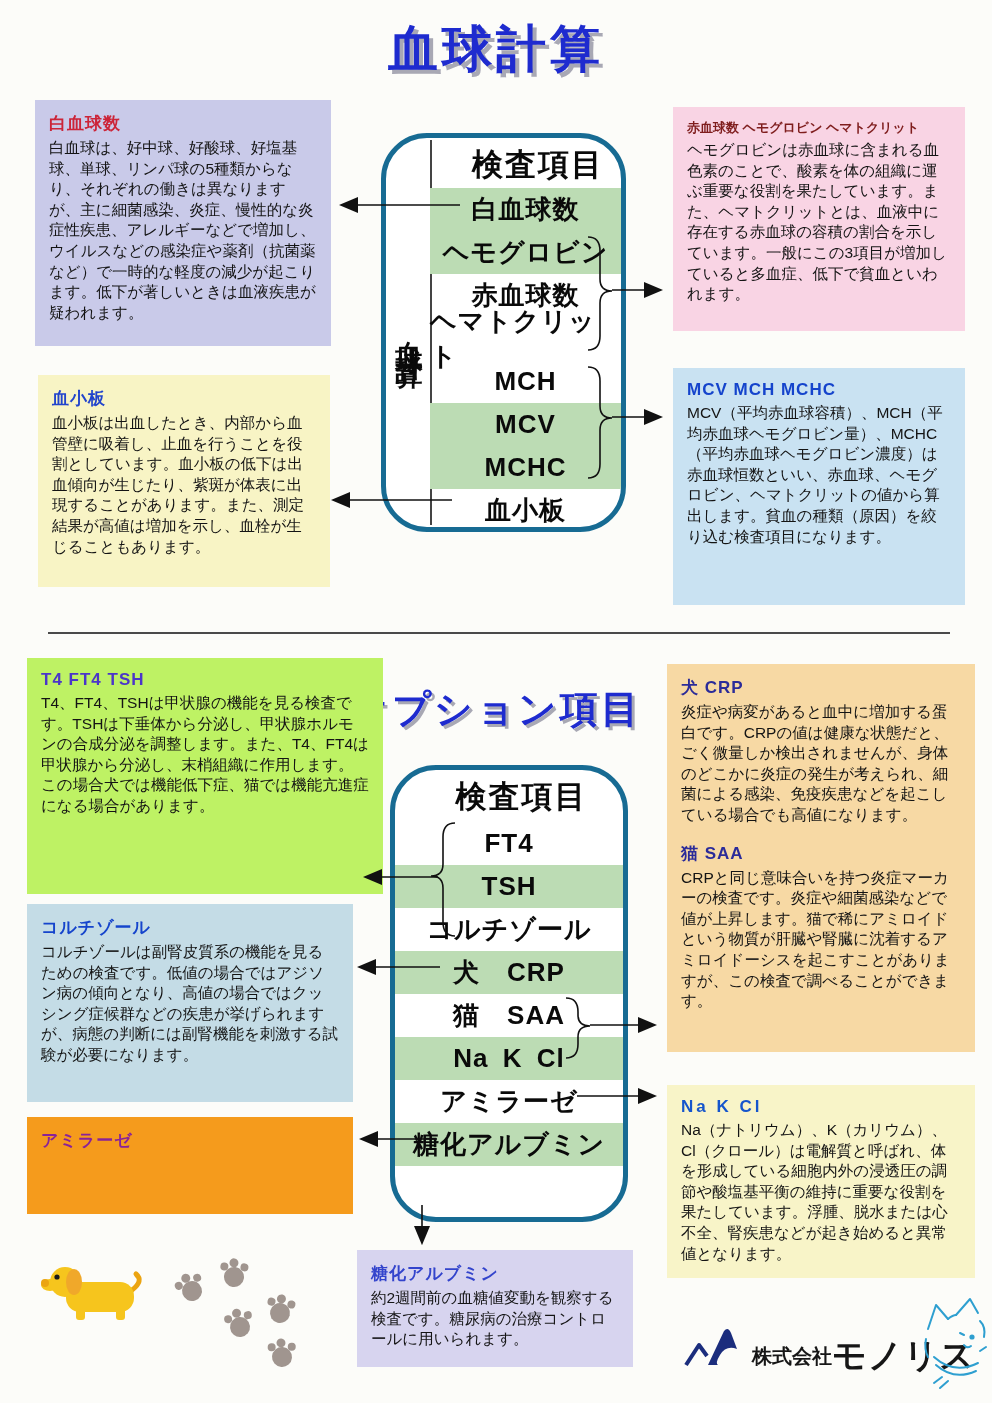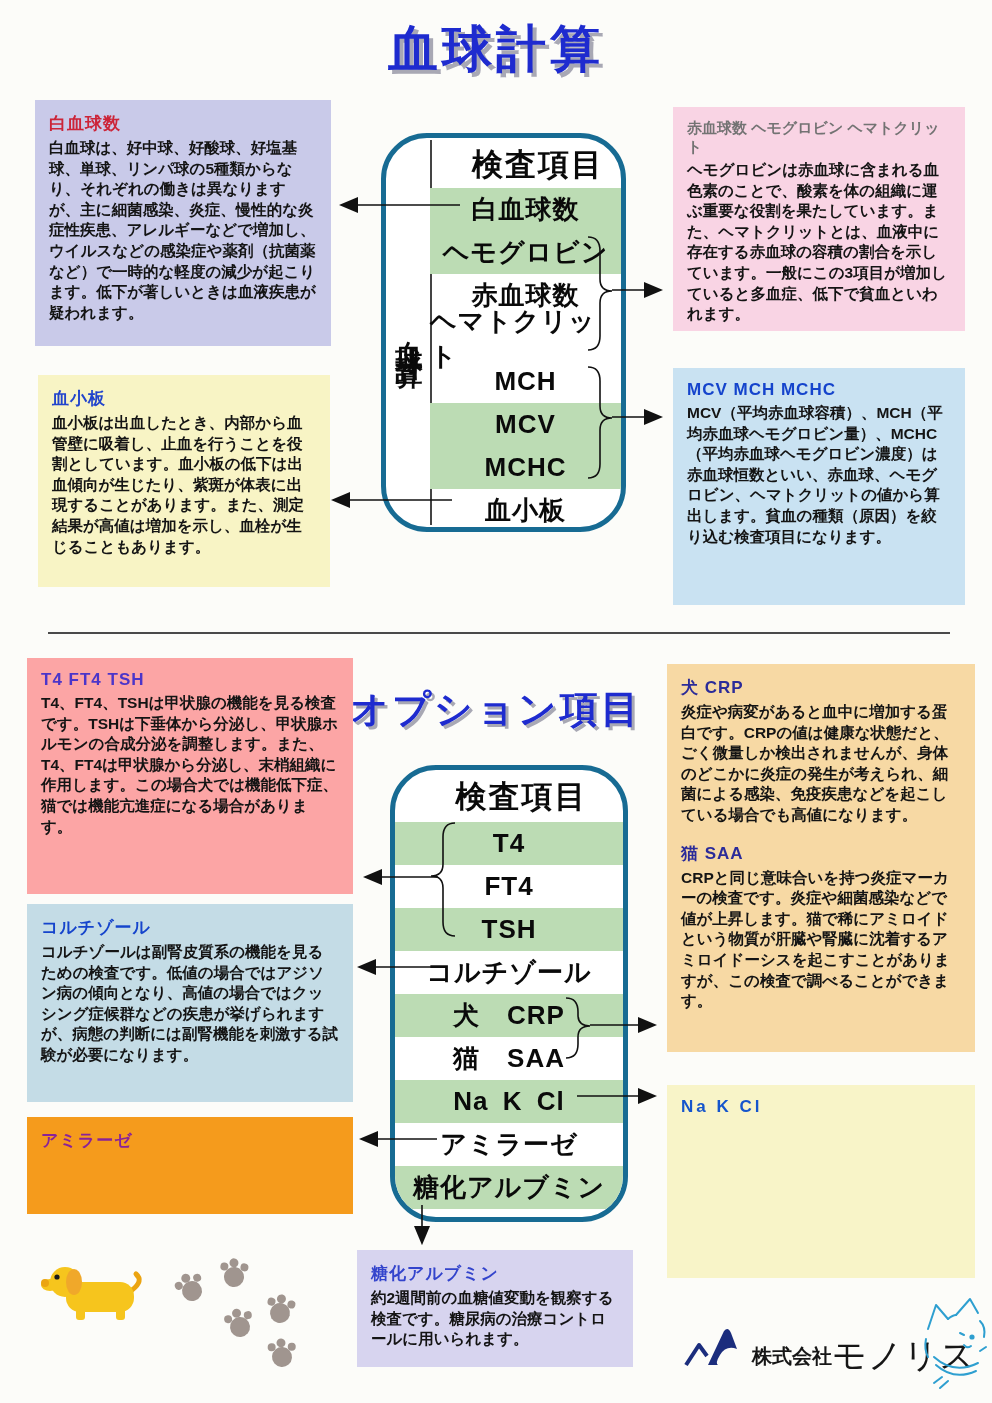--- a/index.html
+++ b/index.html
@@ -9,30 +9,30 @@
   .main-title{position:absolute;top:16px;left:0;width:100%;margin:0;text-align:center;
       font-size:50px;font-weight:900;color:#1e2bcf;letter-spacing:4px;
       text-shadow:4px 4px 0 #a8a8b4;}
   .option-title{position:absolute;top:684px;left:0;width:100%;margin:0;text-align:center;
       font-size:38px;font-weight:900;color:#1e2bcf;letter-spacing:3px;
       text-shadow:3px 3px 0 #a8a8b4;}
   .divider{position:absolute;top:632px;left:48px;width:902px;height:2px;background:#4a4a4a;}
   
   .box{position:absolute;padding:12px 14px 10px;box-sizing:border-box;}
   .box h2{margin:0 0 3px;font-size:17px;font-weight:bold;letter-spacing:1px;}
-  .box p{margin:0;font-size:15.5px;line-height:1.33;font-weight:bold;color:#141414;}
+  .box p{margin:0;font-size:15.5px;line-height:1.33;font-weight:normal;color:#141414;}
   .box-wbc{left:35px;top:100px;width:296px;height:246px;background:#c9cae9;}
   .box-wbc h2{color:#cc2438;}
   .box-rbc{left:673px;top:107px;width:292px;height:224px;background:#f9d4e4;}
-  .box-rbc h2{color:#737373;font-size:15px;letter-spacing:0;}
+  .box-rbc h2{color:#7f1d1d;font-size:13px;letter-spacing:0;}
   .box-mcv{left:673px;top:368px;width:292px;height:237px;background:#c9e2f2;}
   .box-mcv h2{color:#1544cc;}
   .box-plt{left:38px;top:375px;width:292px;height:212px;background:#f8f4c5;}
   .box-plt h2{color:#2244cc;}
-  .box-t4{left:27px;top:658px;width:326px;height:236px;background:#fca5a5;}
+  .box-t4{left:27px;top:658px;width:356px;height:236px;background:#bef264;}
   .box-t4 h2{color:#4b35c9;}
   .box-cortisol{left:27px;top:904px;width:326px;height:198px;background:#c4dce6;}
   .box-cortisol h2{color:#1544cc;}
   .box-amylase{left:27px;top:1117px;width:326px;height:97px;background:#f59b1c;}
   .box-amylase h2{color:#8a2299;}
   .box-crp{left:667px;top:664px;width:308px;height:388px;background:#f7d9a4;}
   .box-crp h2{color:#2b2b99;}
   .box-crp .sub{margin-top:16px;}
   .box-nakcl{left:667px;top:1085px;width:308px;height:193px;background:#f8f4c8;}
   .box-nakcl h2{color:#1555cc;letter-spacing:3px;}
@@ -59,21 +59,21 @@
   .panel2 .row{word-spacing:6px;}
   .row.green{background:#bcdcb4;}
   
   .overlay{position:absolute;left:0;top:0;width:992px;height:1403px;pointer-events:none;}
   
   .dog{position:absolute;left:40px;top:1262px;}
   .paws{position:absolute;left:170px;top:1255px;}
   .logo{position:absolute;left:680px;top:1295px;width:312px;height:105px;}
   .logo-text{position:absolute;left:72px;top:38px;white-space:nowrap;}
   .logo-prefix{font-size:20px;font-weight:900;color:#161616;vertical-align:4px;margin-top:24px;}
-  .logo-name{font-size:34px;font-weight:400;color:#161616;letter-spacing:1px;}
+  .logo-name{font-size:34px;font-weight:700;color:#161616;letter-spacing:1px;}
   .logo-mark{position:absolute;left:0;top:28px;}
   .logo-cat{position:absolute;left:240px;top:0;}
 </style>
 </head>
 <body>
 
 <div class="page">
 
   <h1 class="main-title">血球計算</h1>
 
@@ -133,31 +133,31 @@
 
   <section class="box box-crp">
     <h2>犬 CRP</h2>
     <p>炎症や病変があると血中に増加する蛋白です。CRPの値は健康な状態だと、ごく微量しか検出されませんが、身体のどこかに炎症の発生が考えられ、細菌による感染、免疫疾患などを起こしている場合でも高値になります。</p>
     <h2 class="sub">猫 SAA</h2>
     <p>CRPと同じ意味合いを持つ炎症マーカーの検査です。炎症や細菌感染などで値が上昇します。猫で稀にアミロイドという物質が肝臓や腎臓に沈着するアミロイドーシスを起こすことがありますが、この検査で調べることができます。</p>
   </section>
 
   <section class="box box-nakcl">
     <h2>Na K Cl</h2>
+    <p>Na（ナトリウム）、K（カリウム）、Cl（クロール）は電解質と呼ばれ、体を形成している細胞内外の浸透圧の調節や酸塩基平衡の維持に重要な役割を果たしています。浮腫、脱水または心不全、腎疾患などが起き始めると異常値となります。</p>
   </section>
 
   <section class="box box-ga">
     <h2>糖化アルブミン</h2>
     <p>約2週間前の血糖値変動を観察する検査です。糖尿病の治療コントロールに用いられます。</p>
   </section>
 
   <div class="panel panel2">
     <div class="panel-head">検査項目</div>
     <div class="rows">
-      <div class="row green">T4</div>
       <div class="row">FT4</div>
       <div class="row green">TSH</div>
       <div class="row">コルチゾール</div>
       <div class="row green">犬　CRP</div>
       <div class="row">猫　SAA</div>
       <div class="row green">Na K Cl</div>
       <div class="row">アミラーゼ</div>
       <div class="row green">糖化アルブミン</div>
     </div>
   </div>

